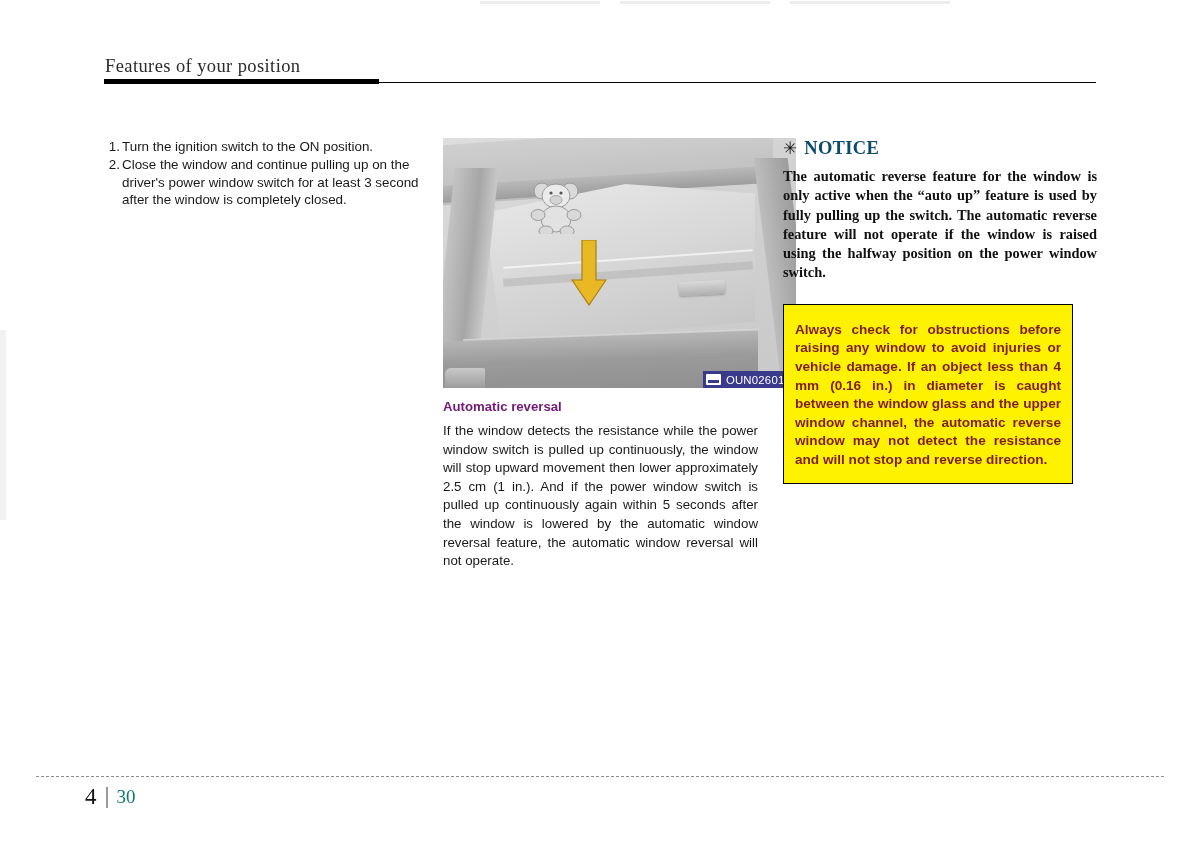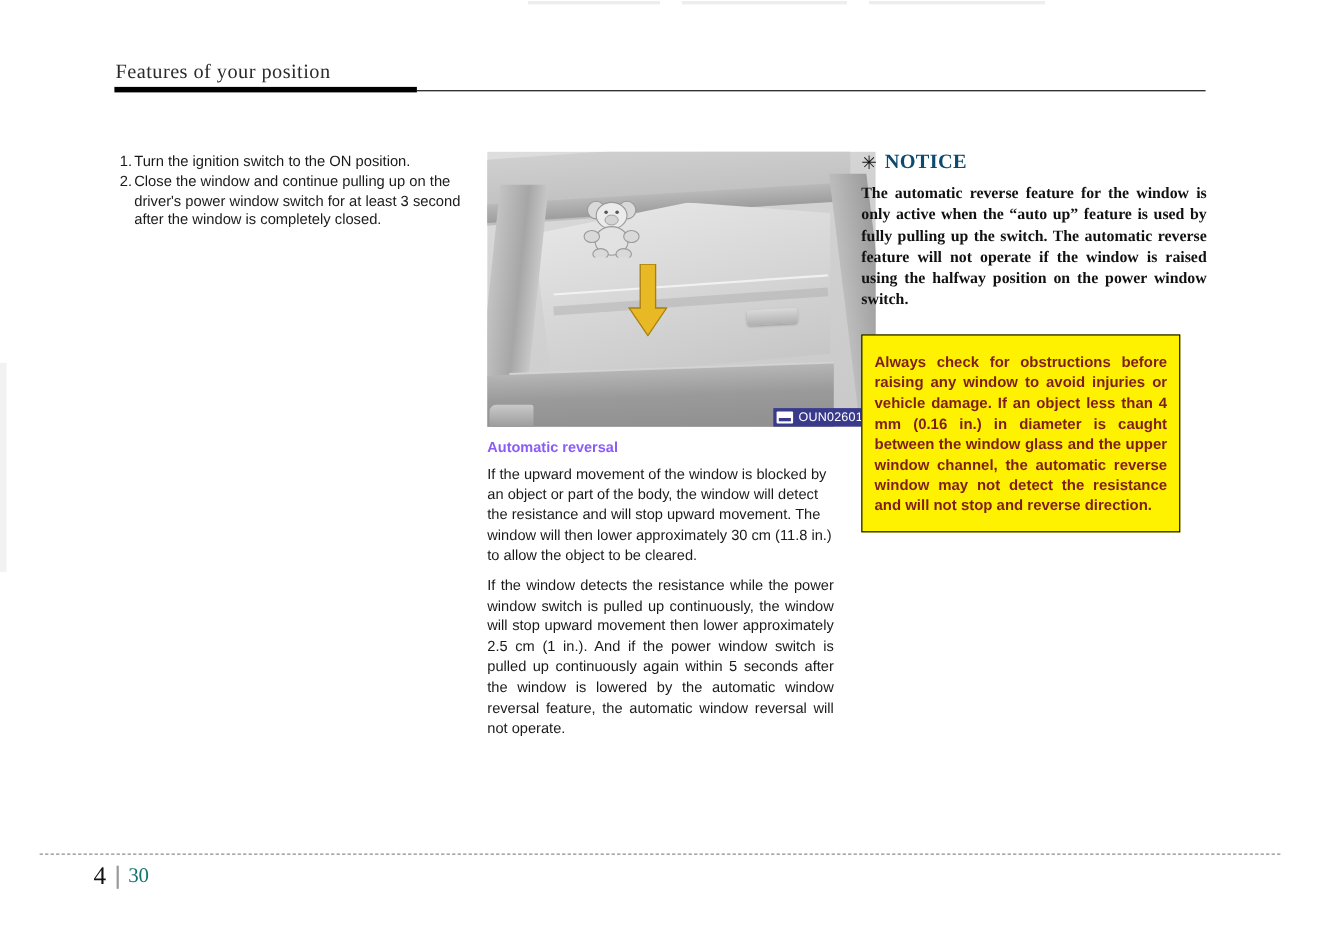--- a/index.html
+++ b/index.html
@@ -223,21 +223,21 @@
     position: absolute;
     left: 2px; top: 6px;
     width: 11px; height: 3px;
     background: #3a3a8c;
   }
 
   .caption {
     margin-top: 11px;
     font-size: 13.2px;
     font-weight: bold;
-    color: #8b5cf6;
+    color: #701a75;
     font-family: "Liberation Sans", sans-serif;
   }
   .body-p {
     margin-top: 8px;
     font-size: 13.3px;
     line-height: 18.6px;
     color: #1a1a1a;
   }
   .body-p.justify { text-align: justify; }
 
@@ -421,21 +421,20 @@
       </svg>
     </div>
 
     <div class="code-tag">
       <span class="tagicon"></span>
       <span>OUN026013</span>
     </div>
   </div>
 
   <div class="caption">Automatic reversal</div>
-  <div class="body-p">If the upward movement of the window is blocked by an object or part of the body, the window will detect the resistance and will stop upward movement. The window will then lower approximately 30 cm (11.8 in.) to allow the object to be cleared.</div>
   <div class="body-p justify">If the window detects the resistance while the power window switch is pulled up continuously, the window will stop upward movement then lower approximately 2.5 cm (1 in.). And if the power window switch is pulled up continuously again within 5 seconds after the window is lowered by the automatic window reversal feature, the automatic window reversal will not operate.</div>
 </div>
 
 <div class="col col-right">
 
   <div class="notice-head">
     <span class="ast">✳</span>
     <span class="ttl">NOTICE</span>
   </div>
   <div class="notice-body">The automatic reverse feature for the window is only active when the “auto up” feature is used by fully pulling up the switch. The automatic reverse feature will not operate if the window is raised using the halfway position on the power window switch.</div>

